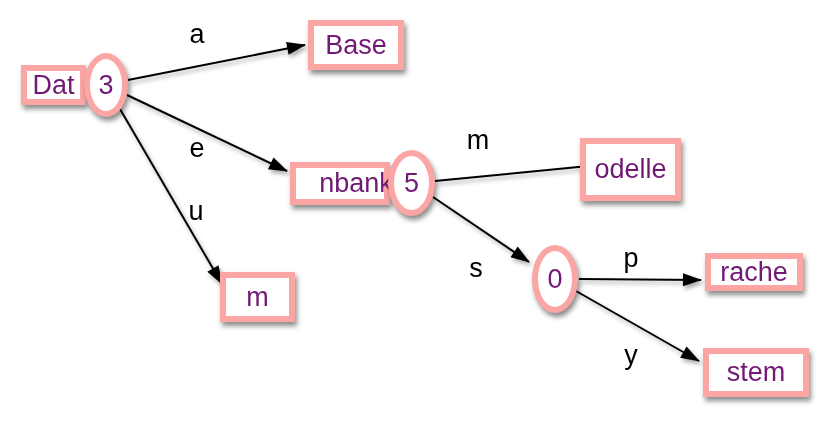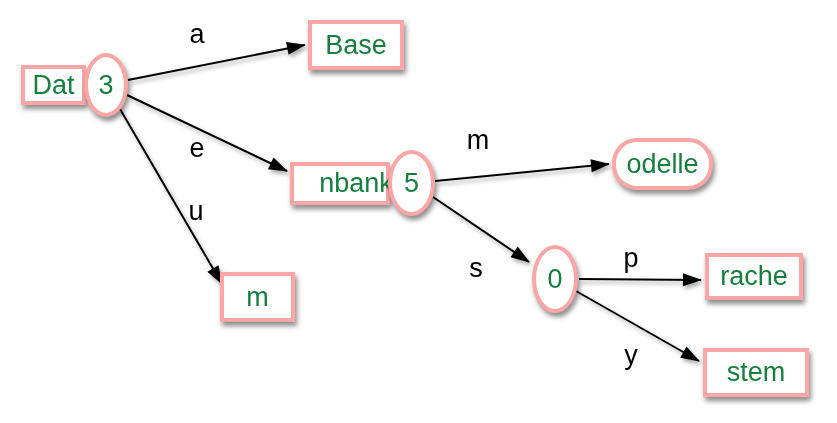--- a/index.html
+++ b/index.html
@@ -34,26 +34,26 @@
   }
   .edge-label {
     font-family: "Liberation Sans", sans-serif;
     font-size: 27px;
     fill: #000000;
   }
   .node {
     position: absolute;
     box-sizing: border-box;
     background: #ffffff;
-    border: 4px solid #fca5a5;
+    border: 6px solid #fca5a5;
     display: flex;
     align-items: center;
     justify-content: center;
     font-size: 27px;
-    color: #15803d;
+    color: #701a75;
     box-shadow: 2px 4px 5px rgba(0,0,0,0.45);
   }
   .node.rect {
     z-index: 2;
   }
   .node.ellipse {
     z-index: 3;
     border-radius: 50%;
   }
 </style>
@@ -107,29 +107,29 @@
   </div>
 
   <div class="node ellipse" style="left:388px; top:150px; width:47px; height:66px;">
     <span>5</span>
   </div>
 
   <div class="node rect" style="left:220px; top:272px; width:75px; height:50px;">
     <span>m</span>
   </div>
 
-  <div class="node rect" style="left:612px; top:138px; width:101px; height:52px;border-radius:25px;">
+  <div class="node rect" style="left:580px; top:138px; width:101px; height:63px;">
     <span>odelle</span>
   </div>
 
   <div class="node ellipse" style="left:532px; top:245px; width:46px; height:68px;">
     <span>0</span>
   </div>
 
-  <div class="node rect" style="left:705px; top:253px; width:98px; height:47px;">
+  <div class="node rect" style="left:705px; top:253px; width:98px; height:38px;">
     <span>rache</span>
   </div>
 
   <div class="node rect" style="left:703px; top:348px; width:106px; height:49px;">
     <span>stem</span>
   </div>
 
 </div>
 
 </body></html>

